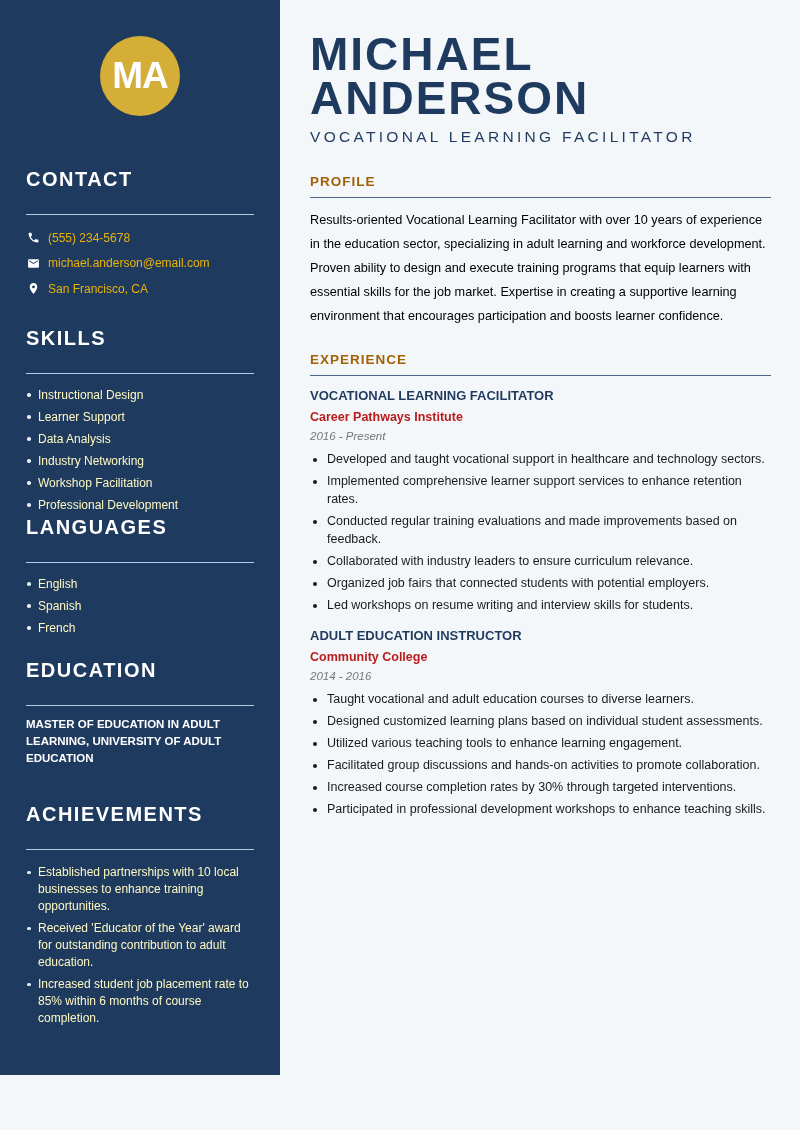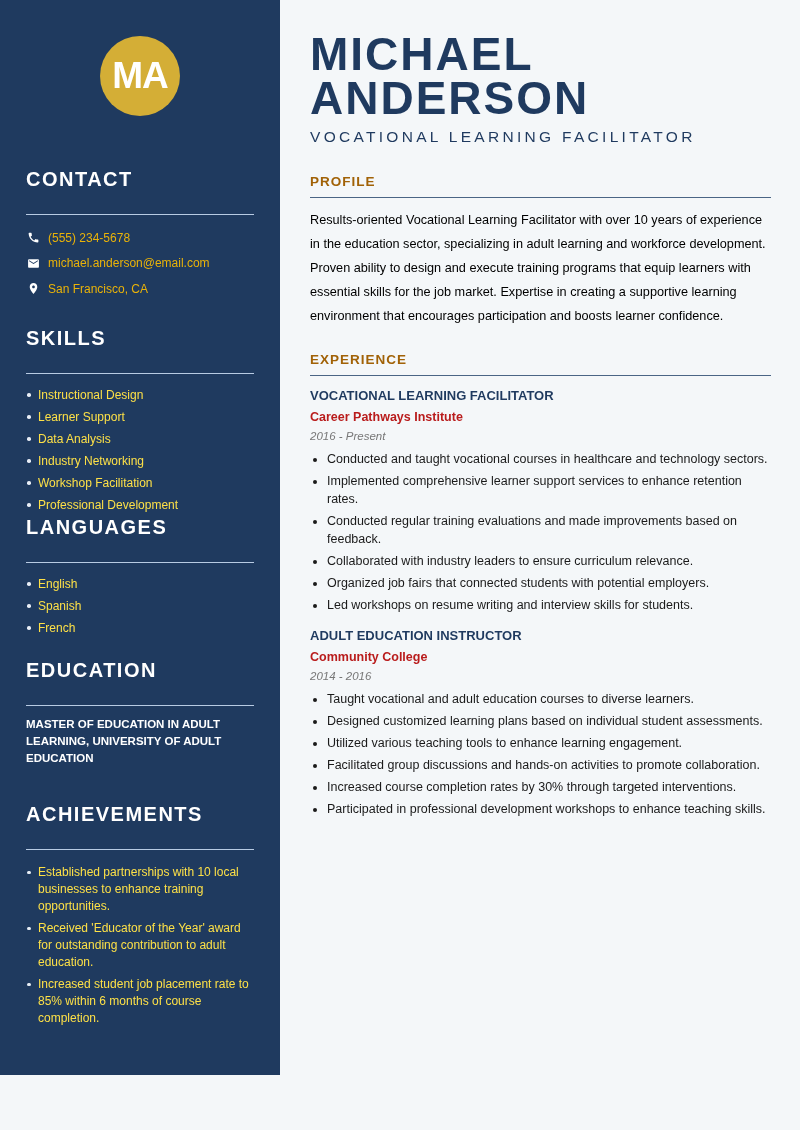--- a/index.html
+++ b/index.html
@@ -8,21 +8,21 @@
     .sidebar { width: 280px; height: 1075px; background: #1f3a5f; color: #ffffff; padding: 0 26px 0 26px; flex-shrink: 0; }
     .avatar { width: 80px; height: 80px; border-radius: 50%; background: #d4ae36; margin: 36px auto 0 auto; display: flex; align-items: center; justify-content: center; color: #ffffff; font-weight: 700; font-size: 37px; letter-spacing: -1px; }
     .side-section { margin-top: 0; }
     .side-h { font-size: 20px; font-weight: 700; letter-spacing: 1.5px; padding-bottom: 23px; border-bottom: 1.5px solid #b8cbe3; margin-bottom: 10px; }
     .contact-sec { margin-top: 52px; }
     .contact-row { display: flex; align-items: center; font-size: 12px; color: #eab308; height: 25.5px; }
     .contact-row .ic { width: 14px; height: 14px; margin-right: 8px; display: inline-flex; align-items: center; justify-content: center; }
     .contact-row svg { width: 13px; height: 13px; fill: #ffffff; }
     .skills-sec { margin-top: 25px; }
     .side-list { list-style: none; }
-    .side-list li { position: relative; padding-left: 12px; font-size: 12px; color: #fde047; line-height: 22px; }
+    .side-list li { position: relative; padding-left: 12px; font-size: 12px; color: #fef9c3; line-height: 22px; }
     .side-list li::before { content: ""; position: absolute; left: 1px; top: 9.5px; width: 3.5px; height: 3.5px; border-radius: 50%; background: #e8eef6; }
     .lang-sec { }
     .edu-sec { margin-top: 20px; }
     .edu-text { font-size: 11.5px; font-weight: 700; line-height: 17px; color: #ffffff; }
     .ach-sec { margin-top: 36px; }
     .ach-sec .side-h { margin-bottom: 14px; }
     .ach-list li { line-height: 17px; margin-bottom: 5px; }
     .ach-list li::before { top: 7px; }
 
     .main { flex: 1; padding: 0 29px 0 30px; color: #1a1a1a; }
@@ -122,21 +122,21 @@
   </section>
 
   <section class="exp-sec">
     <h2 class="main-h">EXPERIENCE</h2>
 
     <div class="job">
       <div class="job-title">VOCATIONAL LEARNING FACILITATOR</div>
       <div class="company">Career Pathways Institute</div>
       <div class="dates">2016 - Present</div>
       <ul class="bullets">
-        <li>Conducted and taught vocational courses in healthcare and technology sectors.</li>
+        <li>Developed and taught vocational support in healthcare and technology sectors.</li>
         <li>Implemented comprehensive learner support services to enhance retention rates.</li>
         <li>Conducted regular training evaluations and made improvements based on feedback.</li>
         <li>Collaborated with industry leaders to ensure curriculum relevance.</li>
         <li>Organized job fairs that connected students with potential employers.</li>
         <li>Led workshops on resume writing and interview skills for students.</li>
       </ul>
     </div>
 
     <div class="job job2">
       <div class="job-title">ADULT EDUCATION INSTRUCTOR</div>

